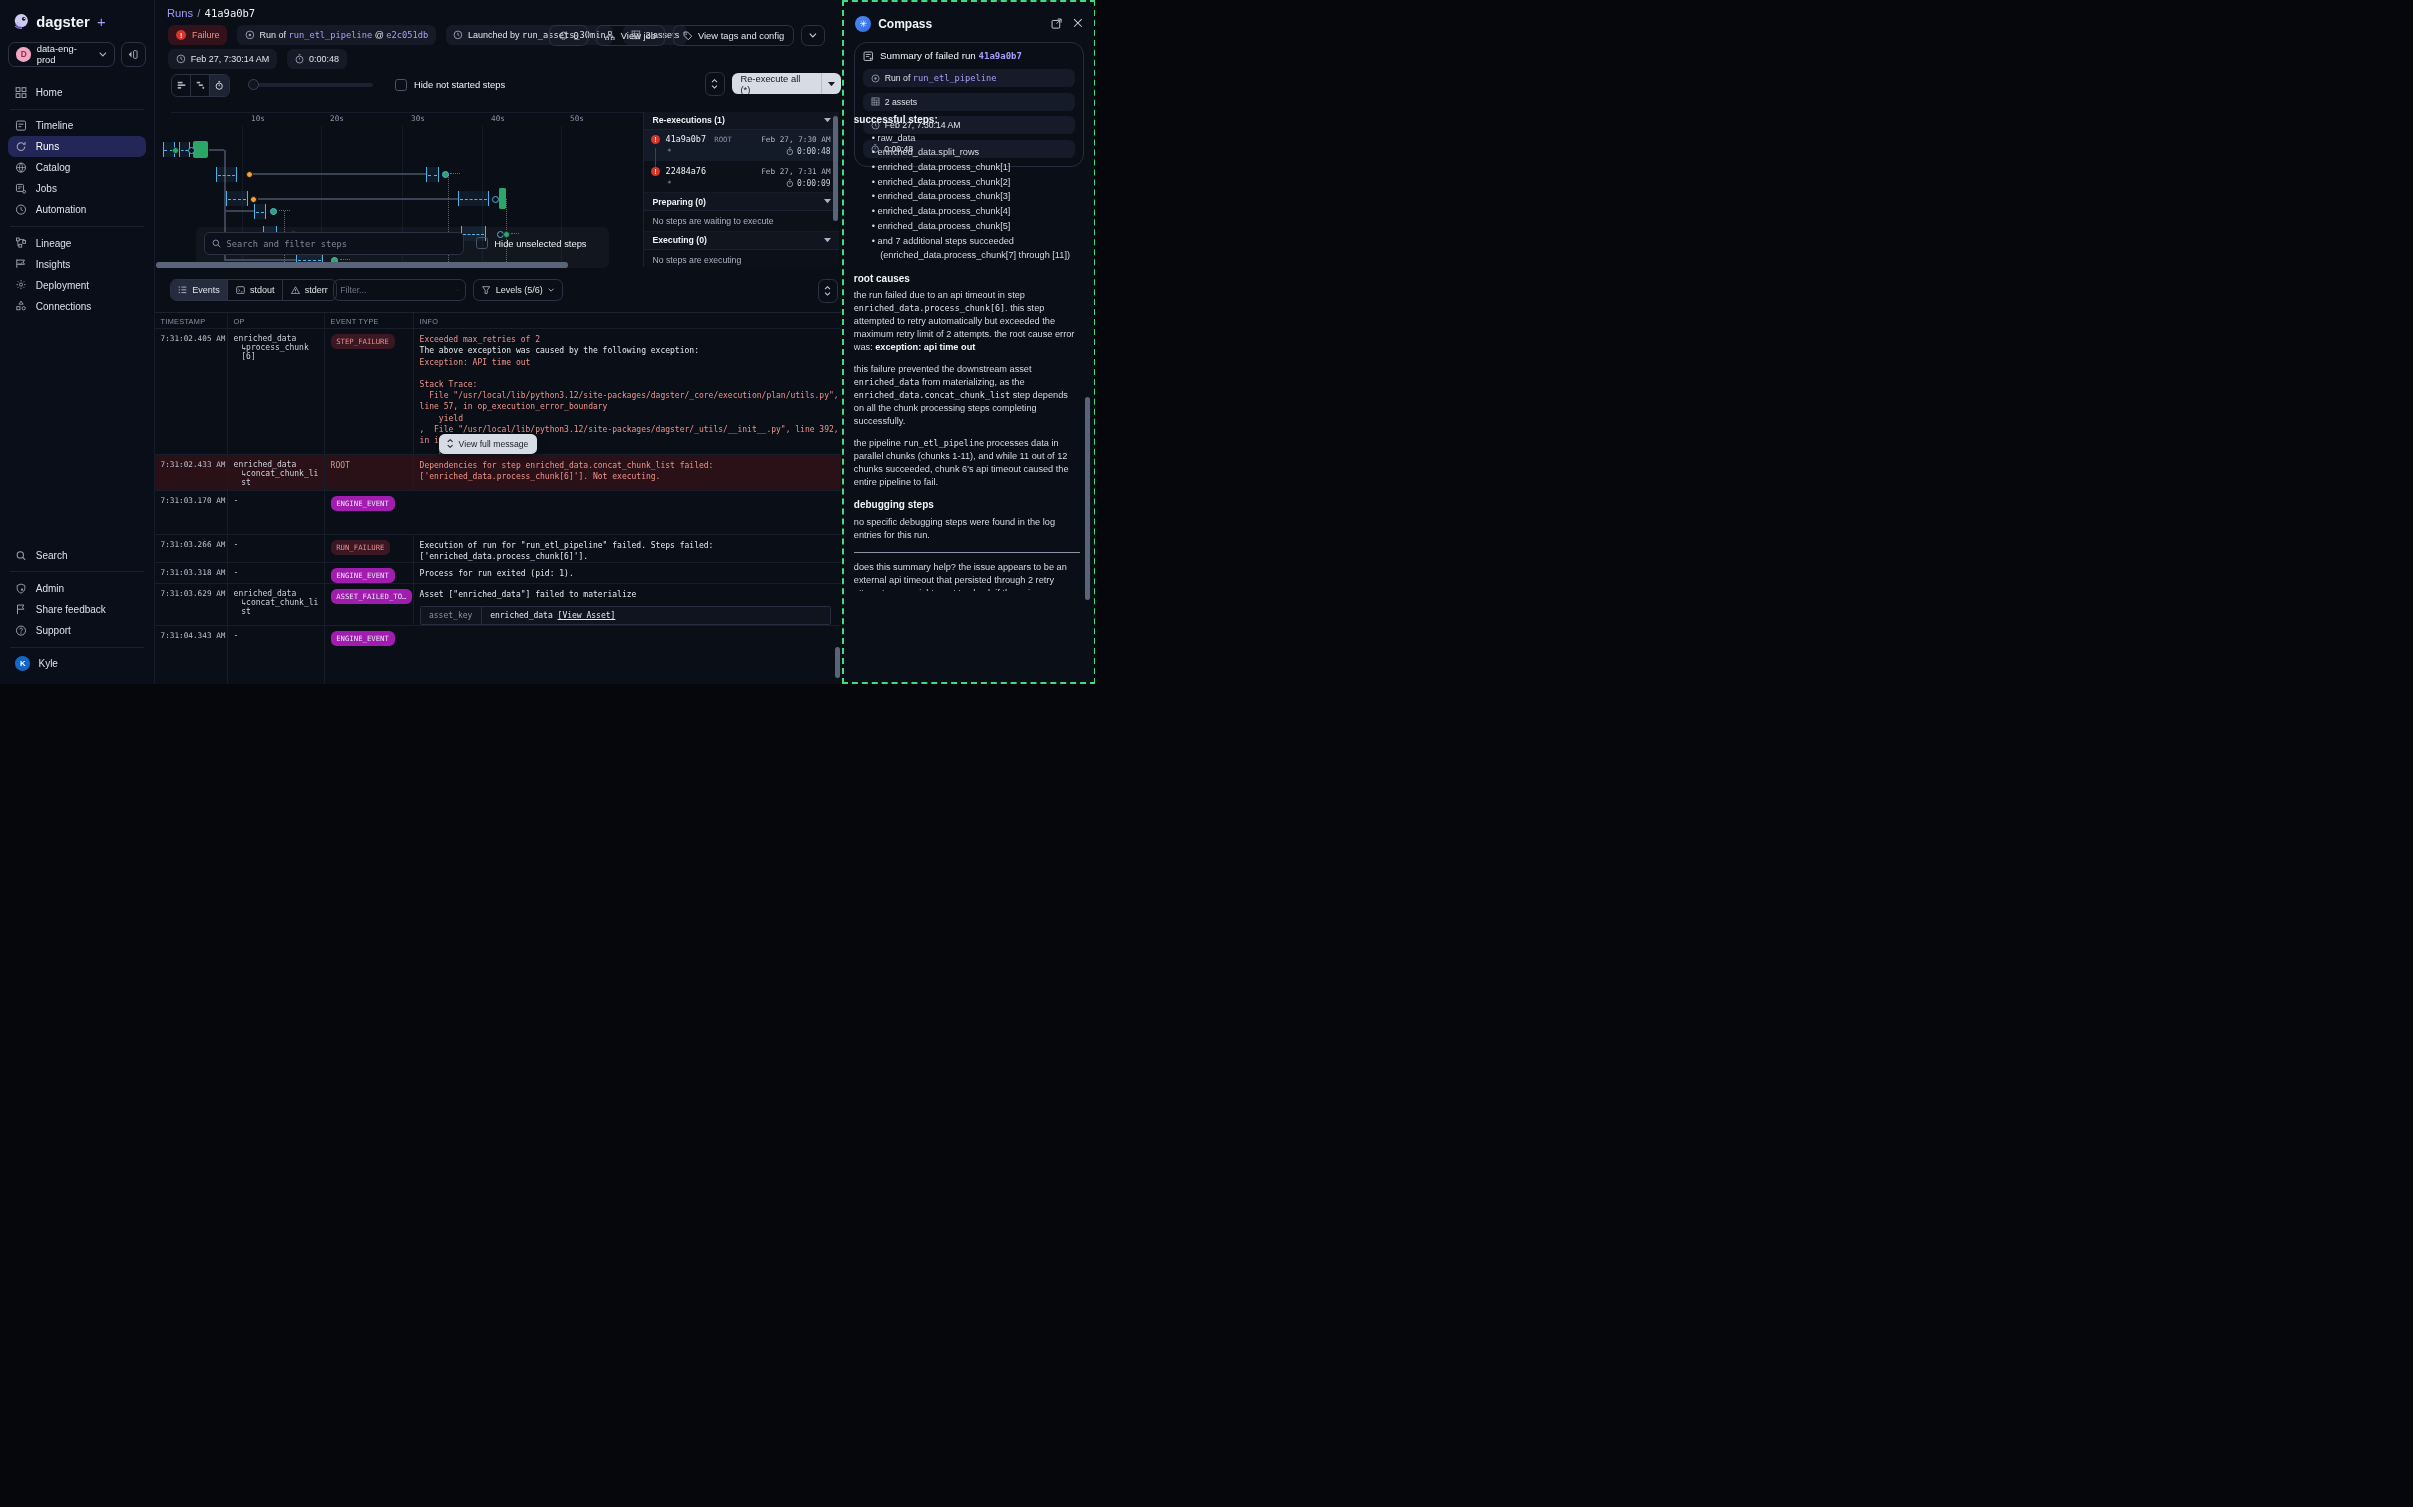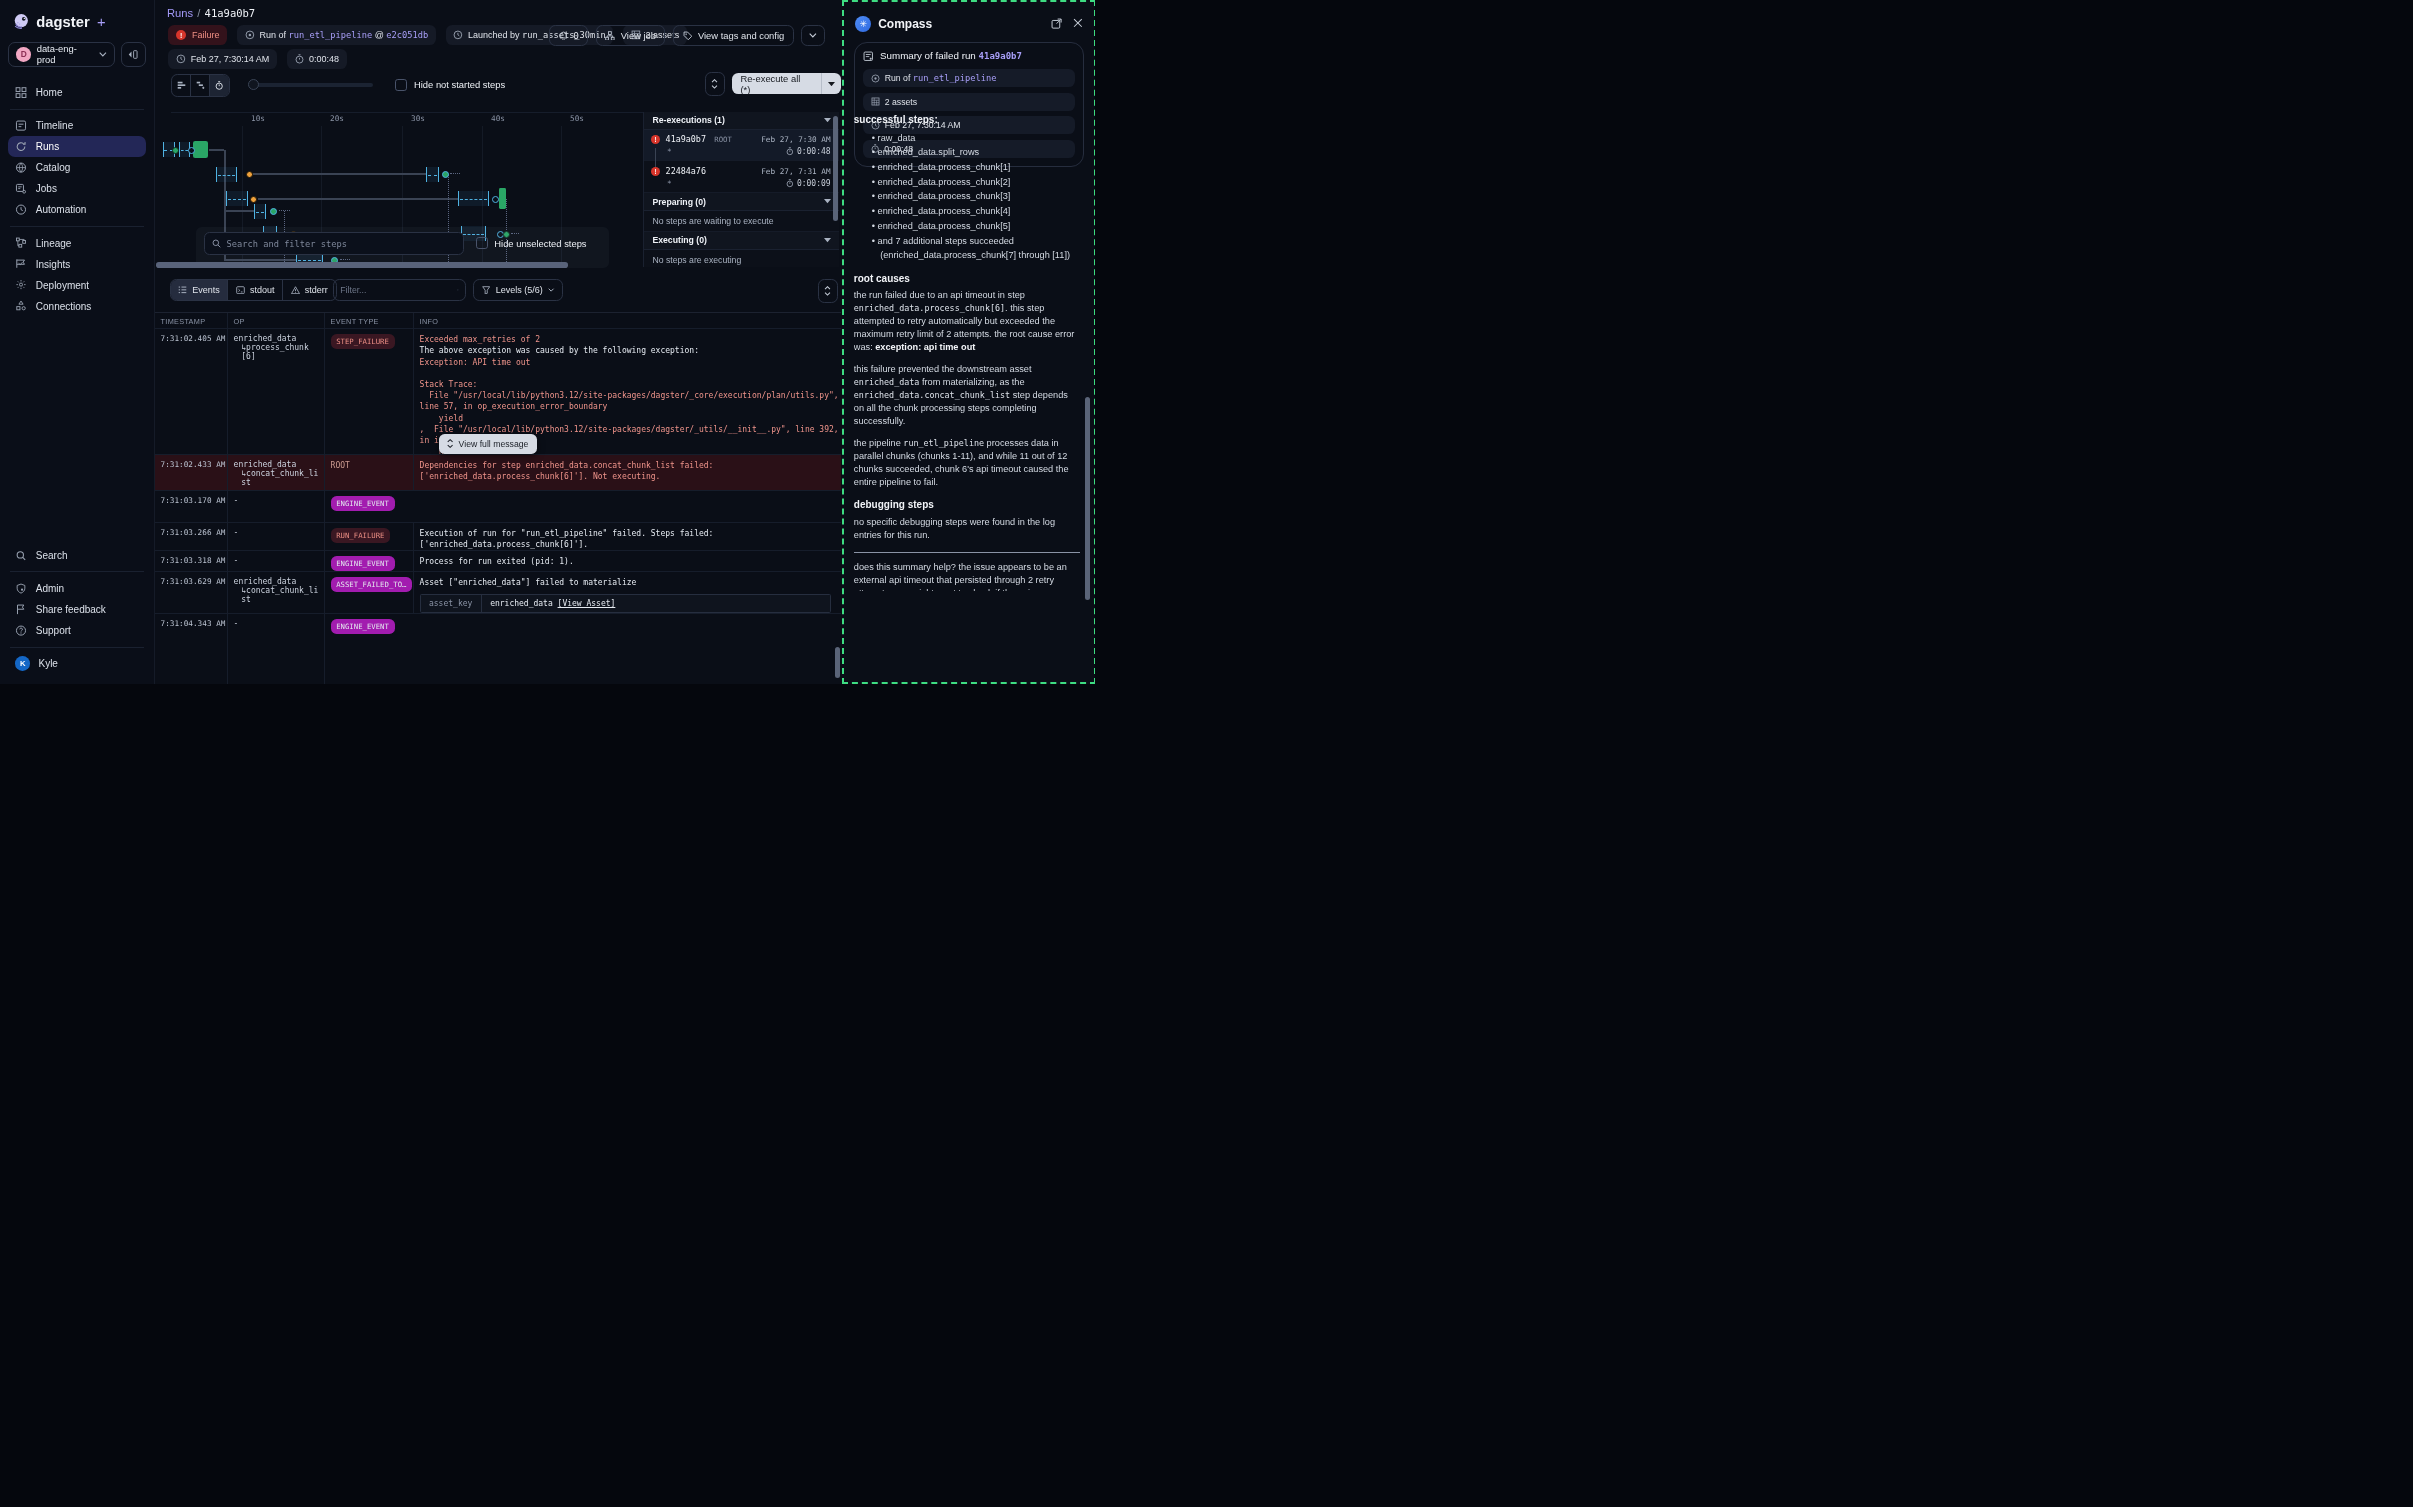--- a/index.html
+++ b/index.html
@@ -658,21 +658,21 @@
       <div class="erow row-error" style="height:36px">
         <div class="ecell ets">7:31:02.433 AM</div>
         <div class="ecell eop"><span>enriched_data</span><span class="sub">↳concat_chunk_list</span></div>
         <div class="ecell"><span class="etype-plain">ROOT</span></div>
         <div class="ecell">
             <div class="ln s">Dependencies for step enriched_data.concat_chunk_list failed:</div>
             <div class="ln s">['enriched_data.process_chunk[6]']. Not executing.</div>
           </div>
       </div>
 
-      <div class="erow" style="height:32px">
+      <div class="erow" style="height:44px">
         <div class="ecell ets">7:31:03.170 AM</div>
         <div class="ecell eop">-</div>
         <div class="ecell"><span class="badge neutral">ENGINE_EVENT</span></div>
       </div>
 
       <div class="erow" style="height:28px">
         <div class="ecell ets">7:31:03.266 AM</div>
         <div class="ecell eop">-</div>
         <div class="ecell"><span class="badge fail">RUN_FAILURE</span></div>
         <div class="ecell">

